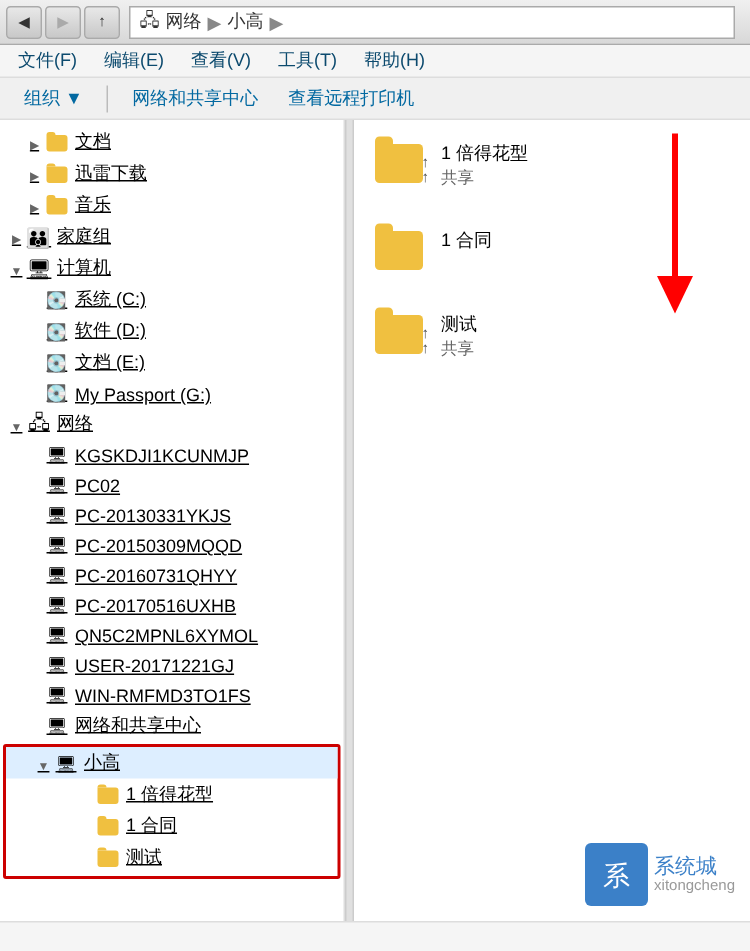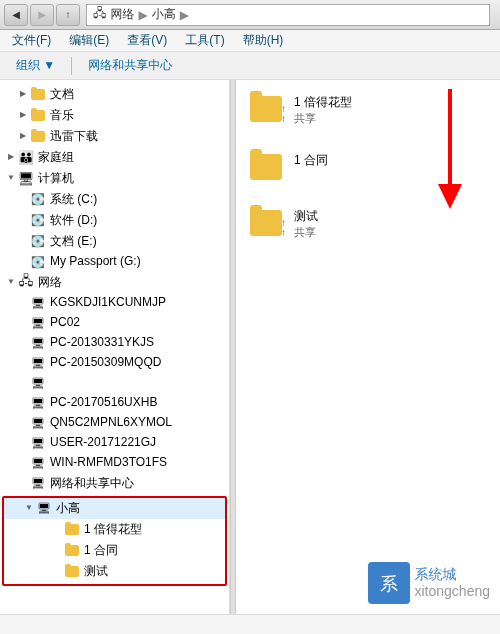--- a/index.html
+++ b/index.html
@@ -108,24 +108,25 @@
       min-width: 230px;
       background: #fff;
       border-right: 1px solid #ddd;
       overflow-y: auto;
       overflow-x: hidden;
       padding: 4px 0;
     }
 
     .tree-item {
       display: flex;
-      align-items: flex-start;
+      align-items: flex-end;
       padding: 2px 4px;
       cursor: pointer;
       white-space: nowrap;
+      text-decoration: underline;
     }
 
     .expand-arrow {
       width: 14px;
       height: 14px;
       display: inline-flex;
       align-items: center;
       justify-content: center;
       font-size: 8px;
       color: #666;
@@ -242,48 +243,49 @@
   <span class="menu-item">编辑(E)</span>
   <span class="menu-item">查看(V)</span>
   <span class="menu-item">工具(T)</span>
   <span class="menu-item">帮助(H)</span>
 </div>
 
 <div class="toolbar">
   <button class="toolbar-btn">组织 ▼</button>
   <div class="toolbar-separator"></div>
   <button class="toolbar-btn">网络和共享中心</button>
+  <button class="toolbar-btn">查看远程打印机</button>
 </div>
 
 <div class="main-content">
 
   <div class="sidebar">
 
     <div class="tree-item indent-1">
       <span class="expand-arrow right"></span>
       <span class="folder-icon">
           <div class="icon-folder-small"></div>
         </span>
       <span>文档</span>
     </div>
 
     <div class="tree-item indent-1">
       <span class="expand-arrow right"></span>
       <span class="folder-icon">
           <div class="icon-folder-small"></div>
         </span>
-      <span>音乐</span>
+      <span>迅雷下载</span>
     </div>
 
     <div class="tree-item indent-1">
       <span class="expand-arrow right"></span>
       <span class="folder-icon">
           <div class="icon-folder-small"></div>
         </span>
-      <span>迅雷下载</span>
+      <span>音乐</span>
     </div>
 
     <div class="tree-item" style="padding-left:4px;">
       <span class="expand-arrow right"></span>
       <span class="folder-icon" style="font-size:13px;">👪</span>
       <span>家庭组</span>
     </div>
 
     <div class="tree-item" style="padding-left:4px;">
       <span class="expand-arrow down"></span>
@@ -341,20 +343,21 @@
 
     <div class="tree-item indent-1">
       <span class="expand-arrow empty"></span>
       <span class="folder-icon" style="font-size:11px;">🖥</span>
       <span>PC-20150309MQQD</span>
     </div>
 
     <div class="tree-item indent-1">
       <span class="expand-arrow empty"></span>
       <span class="folder-icon" style="font-size:11px;">🖥</span>
+      <span>PC-20160731QHYY</span>
     </div>
 
     <div class="tree-item indent-1">
       <span class="expand-arrow empty"></span>
       <span class="folder-icon" style="font-size:11px;">🖥</span>
       <span>PC-20170516UXHB</span>
     </div>
 
     <div class="tree-item indent-1">
       <span class="expand-arrow empty"></span>
@@ -479,21 +482,21 @@
     </div>
 
     <div class="watermark" style="position:absolute; bottom:10px; right:10px; display:flex; align-items:center; gap:4px;">
       <svg width="42" height="42" viewBox="0 0 42 42">
 
         <rect x="0" y="0" width="42" height="42" rx="4" fill="#1a6bbf"></rect>
         <text x="21" y="28" font-size="18" text-anchor="middle" fill="white" font-family="sans-serif">系</text>
       </svg>
       <div style="font-size:14px; color:#1a6bbf; font-weight:normal; line-height:1.2;">
         <div>系统城</div>
-        <div style="font-size:14px; color:#888;">xitongcheng</div>
+        <div style="font-size:10px; color:#888;">xitongcheng</div>
       </div>
     </div>
 
   </div>
 </div>
 
 <div class="status-bar">
   <span></span>
 </div>
 

